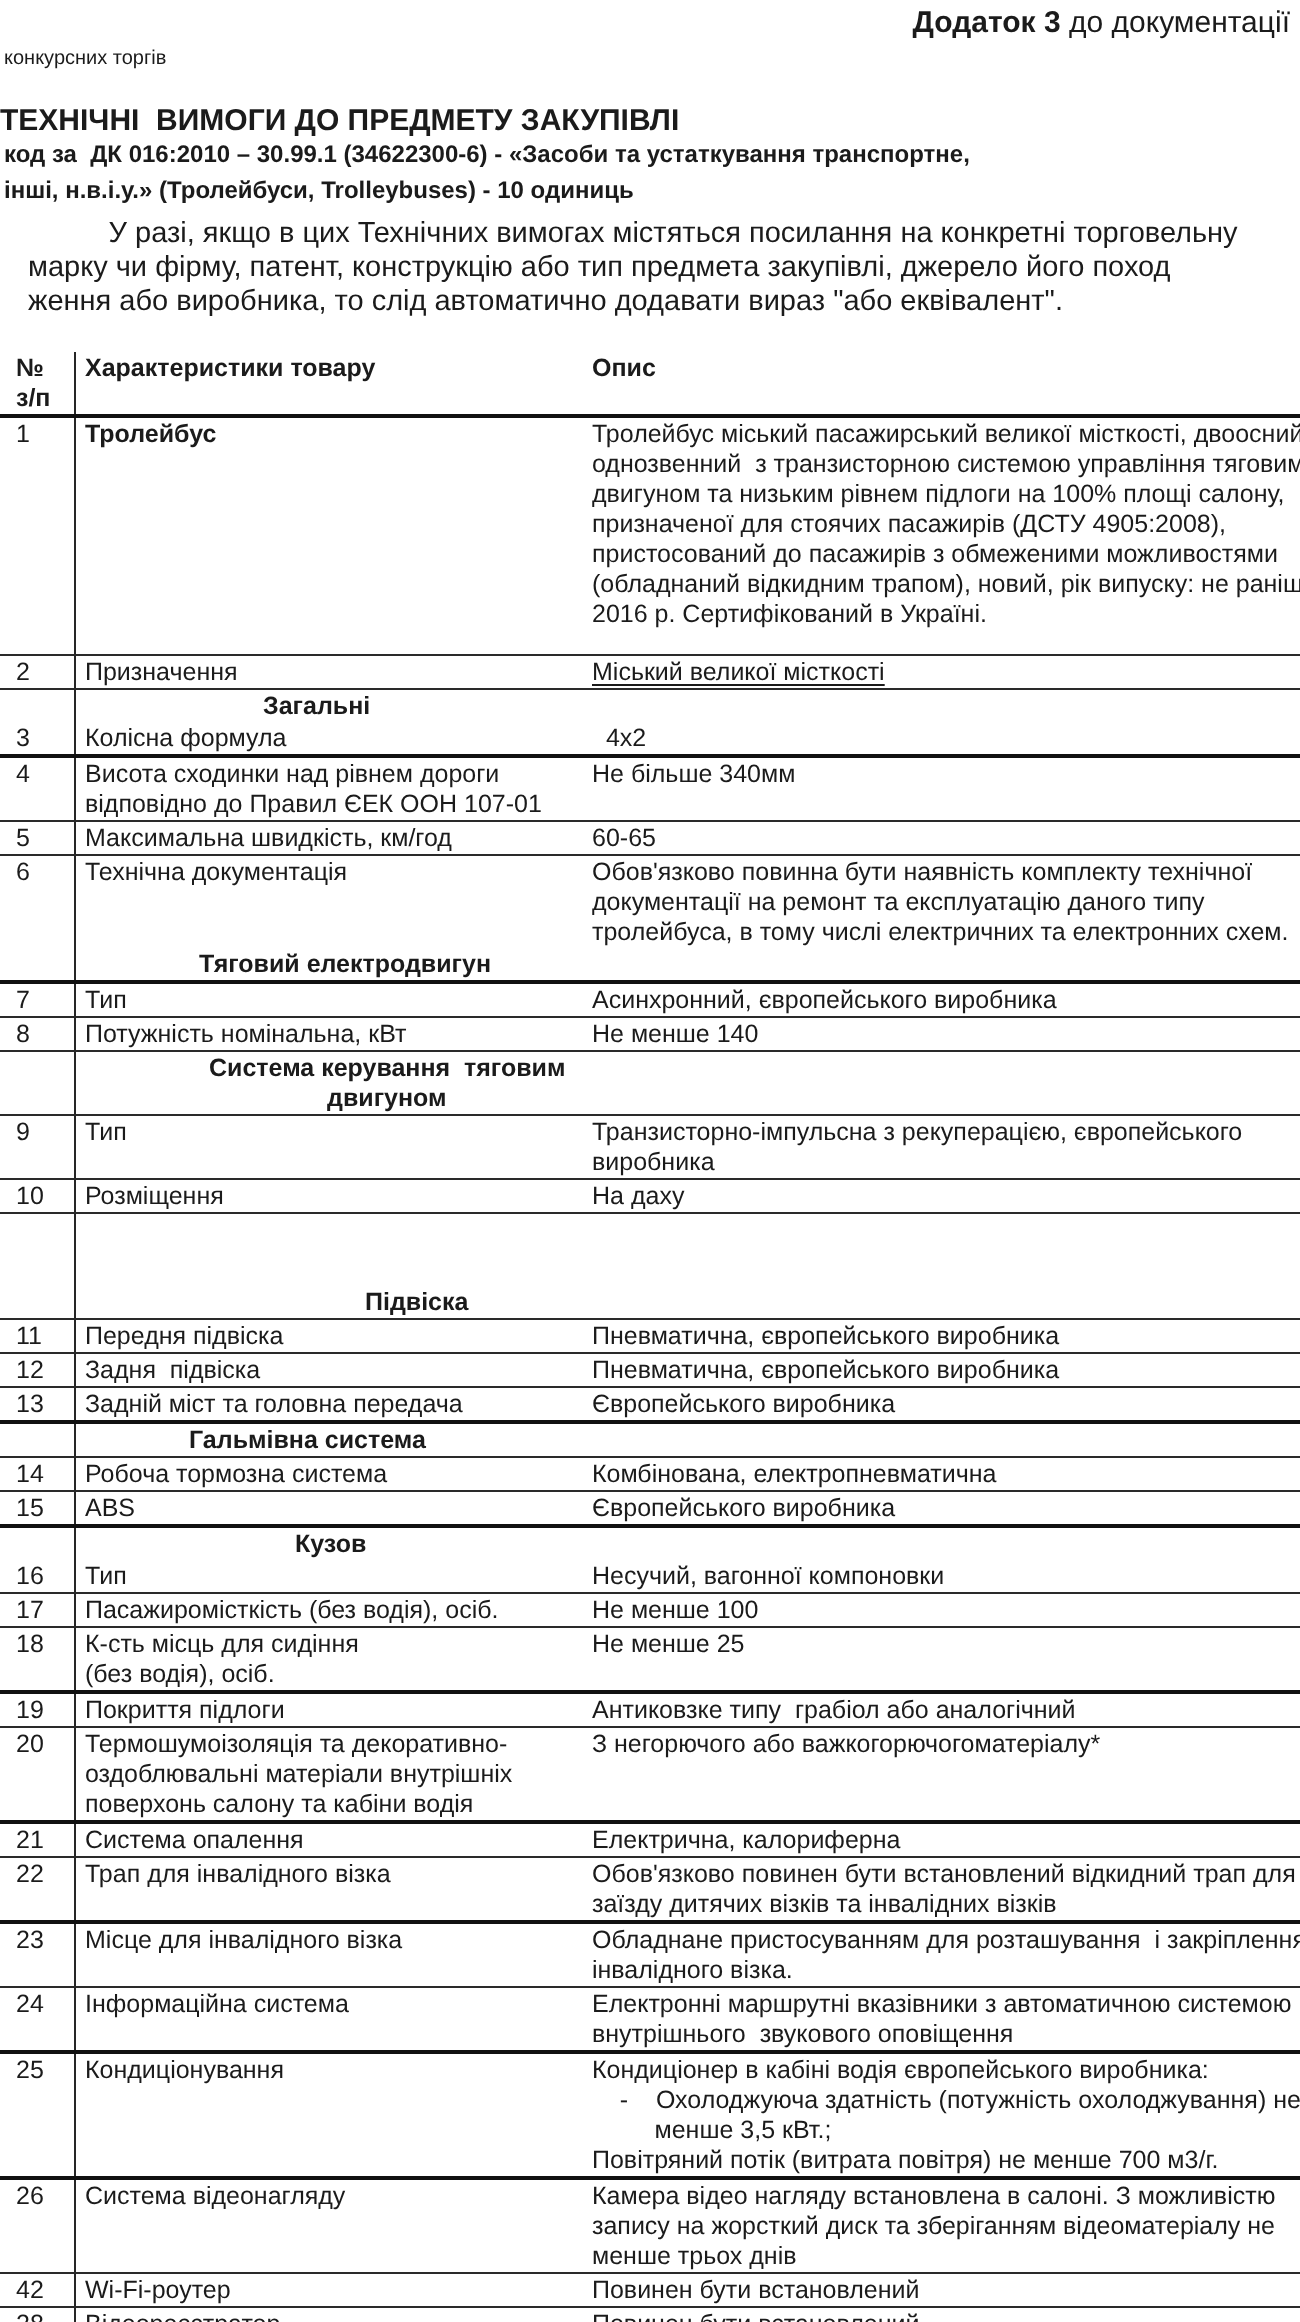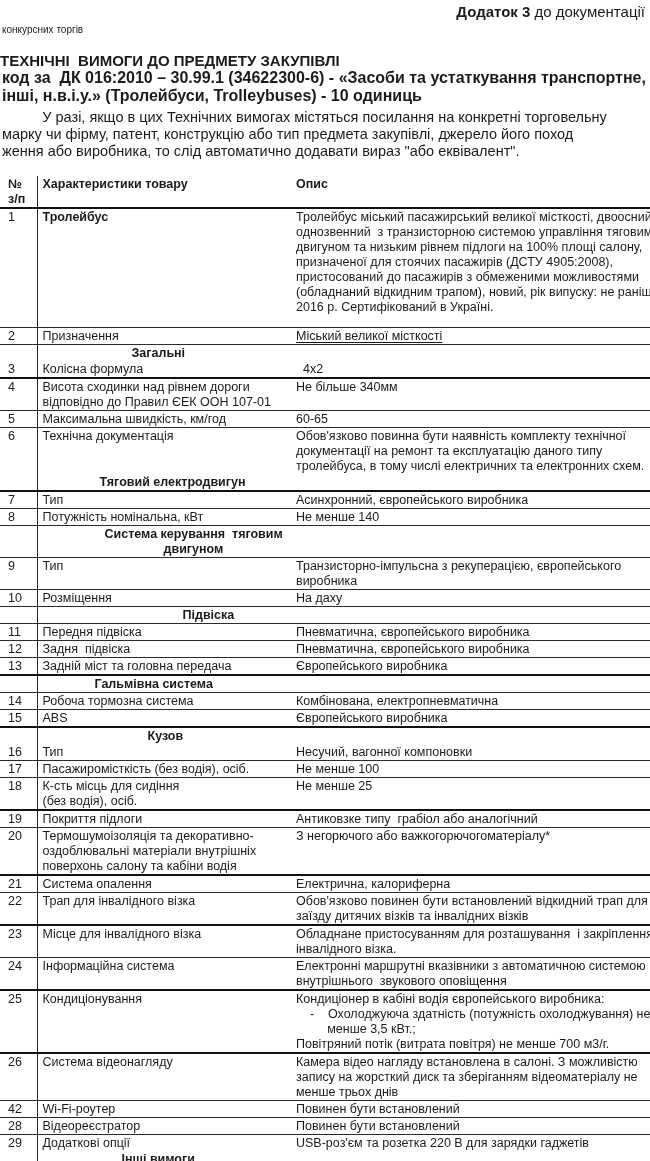--- a/index.html
+++ b/index.html
@@ -5,22 +5,22 @@
   html,body{margin:0;padding:0;}
   body{
     width:650px;height:1161px;overflow:hidden;background:#ffffff;
     color:#1b1b1b;font-family:"Liberation Sans",sans-serif;
     -webkit-font-smoothing:antialiased;
   }
   .b{font-weight:bold;margin-top:24px;}
   .hdr-line1{font-size:15px;text-align:right;padding:3px 5px 0 0;white-space:pre;}
   .hdr-line2{font-size:10px;padding:4px 0 0 2px;}
   .doc-title{font-size:15px;font-weight:bold;text-align:left;margin-top:17px;white-space:pre;}
-  .doc-subtitle{font-size:16px;font-weight:bold;white-space:pre;line-height:17.5px;padding-left:2px;}
-  .intro{font-size:14.5px;white-space:pre;line-height:17px;margin-top:5px;padding-left:2px;}
+  .doc-subtitle{font-size:12px;font-weight:bold;white-space:pre;line-height:17.5px;padding-left:2px;}
+  .intro{font-size:14.5px;white-space:pre;line-height:17px;margin-top:5px;padding-left:14px;}
   table.spec{
     border-collapse:collapse;table-layout:fixed;width:650px;margin-top:16px;
     font-size:12.5px;
   }
   table.spec col.w-num{width:37px;}
   table.spec col.w-name{width:254px;}
   table.spec col.w-desc{width:359px;}
   table.spec th, table.spec td{
     padding:1px 0 0 5px;vertical-align:top;line-height:15px;text-align:left;
   }
@@ -137,21 +137,21 @@
           <td class="c-desc">Транзисторно-імпульсна з рекуперацією, європейського
 виробника</td>
         </tr>
         <tr class="b-thin">
           <td class="c-num">10</td>
           <td class="c-name">Розміщення</td>
           <td class="c-desc">На даху</td>
         </tr>
         <tr class="b-thin">
           <td class="c-num"></td>
-          <td colspan="2" class="c-section"><span style="display: inline-block; padding-left: 140px;">Підвіска</span></td>
+          <td colspan="2" class="c-section"><span style="display: inline-block; padding-left: 140px; margin-top: 36px;">Підвіска</span></td>
         </tr>
         <tr class="b-thin">
           <td class="c-num">11</td>
           <td class="c-name">Передня підвіска</td>
           <td class="c-desc">Пневматична, європейського виробника</td>
         </tr>
         <tr class="b-thin">
           <td class="c-num">12</td>
           <td class="c-name">Задня  підвіска</td>
           <td class="c-desc">Пневматична, європейського виробника</td>

